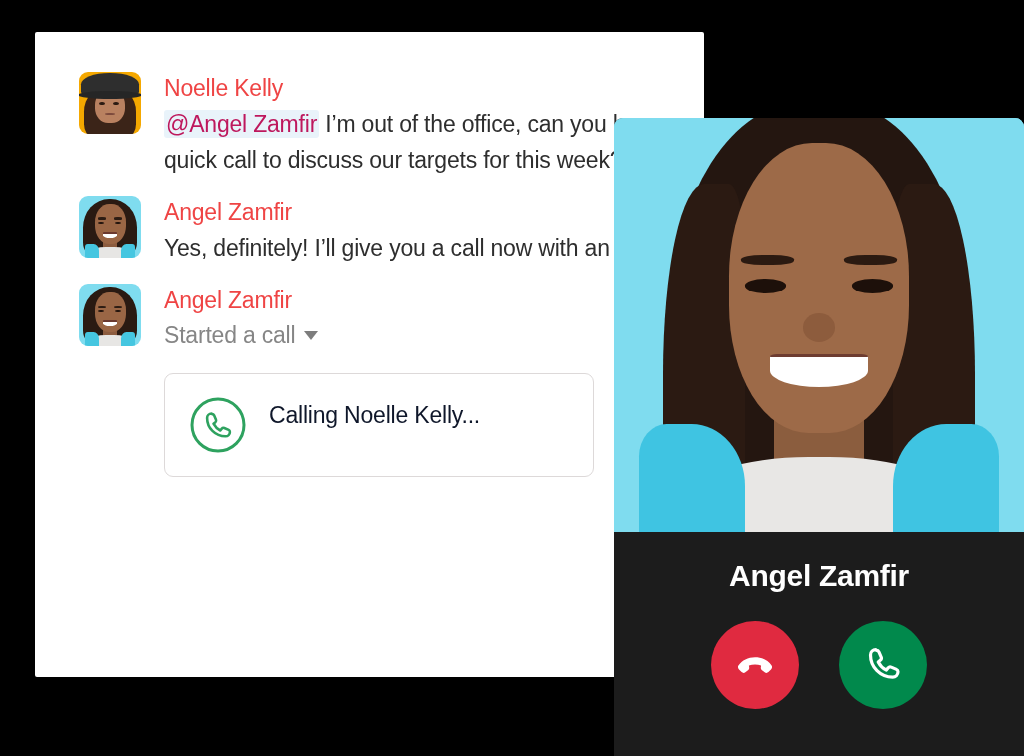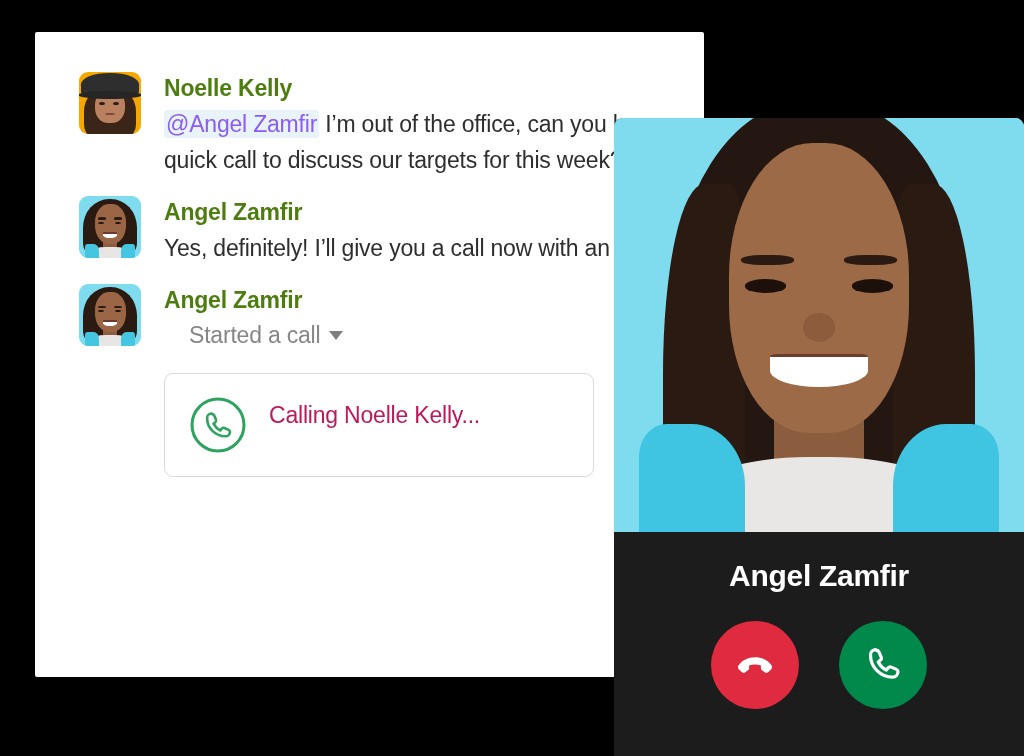--- a/index.html
+++ b/index.html
@@ -30,49 +30,48 @@
     border-radius: 9px;
     flex: 0 0 62px;
     margin-right: 23px;
     overflow: hidden;
     position: relative;
   }
   .msg-body { flex: 1 1 auto; min-width: 0; padding-top: 2px; }
 
   .author {
     font-size: 23px;
-    font-weight: bold;
-    color: #4d7c0f;
+    font-weight: normal;
+    color: #ef4444;
     letter-spacing: -0.2px;
     line-height: 1.25;
     margin-bottom: 3px;
   }
   .msg-text {
     font-size: 23px;
     color: #2e2e2e;
     line-height: 1.58;
     letter-spacing: -0.2px;
   }
   .mention {
-    color: #8b5cf6;
+    color: #be185d;
     background: #e9f3fa;
     border-radius: 3px;
     padding: 1px 2px;
     cursor: pointer;
     text-align: right;
   }
   .meta-line {
     font-size: 23px;
     color: #868686;
     line-height: 1.5;
     display: flex;
     align-items: center;
     gap: 9px;
     letter-spacing: -0.2px;
-    margin-left: 25px;
   }
   .chevron-down {
     width: 0; height: 0;
     border-left: 7px solid transparent;
     border-right: 7px solid transparent;
     border-top: 9px solid #7d7d7d;
     display: inline-block;
     cursor: pointer;
   }
 
@@ -86,21 +85,21 @@
     padding: 22px 24px;
     display: flex;
     align-items: center;
     gap: 22px;
     max-width: 430px;
   }
   .call-icon { flex: 0 0 auto; line-height: 0; }
   .call-info { min-width: 0; }
   .call-title {
     font-size: 23px;
-    color: #be185d;
+    color: #0f172a;
     line-height: 1.3;
     margin-bottom: 17px;
     letter-spacing: -0.2px;
     cursor: pointer;
   }
   .call-sub {
     font-size: 21px;
     color: #6f6f6f;
     line-height: 1.3;
     letter-spacing: -0.2px;

